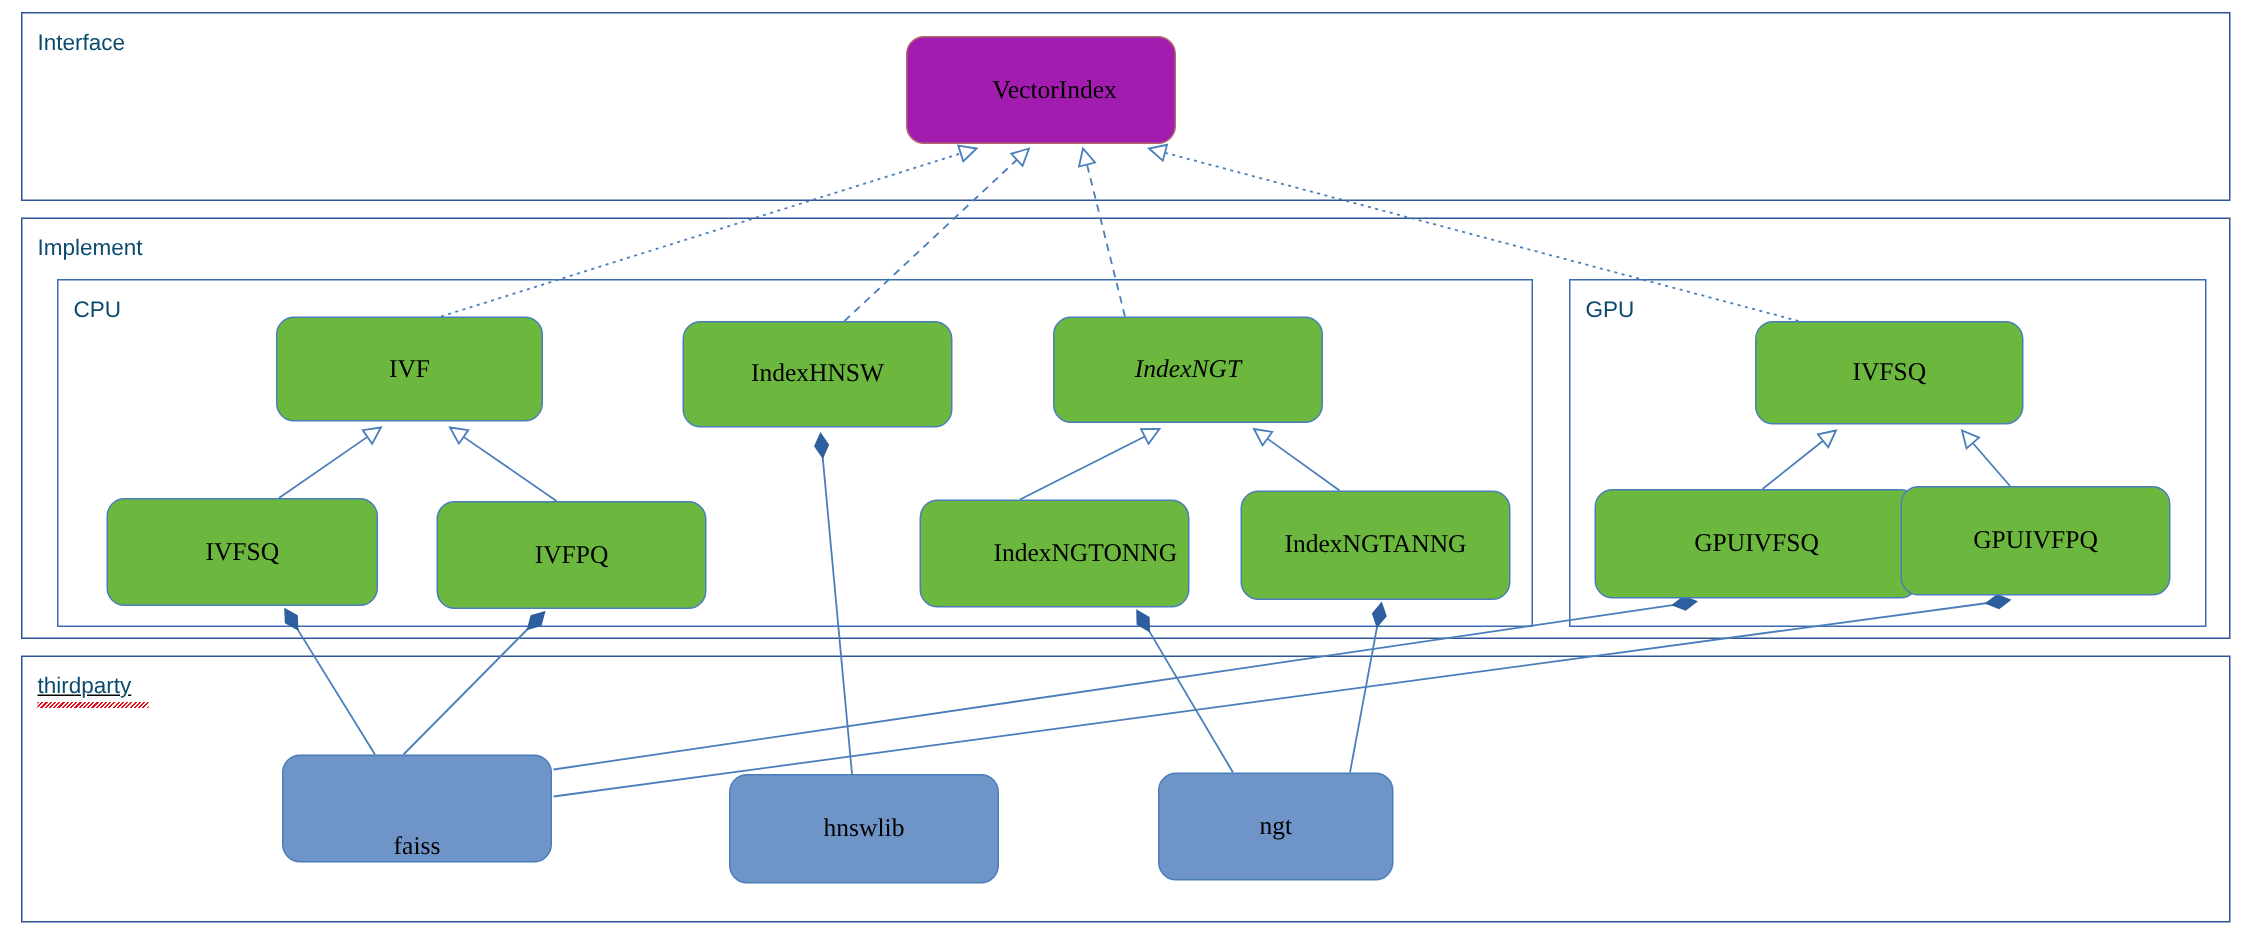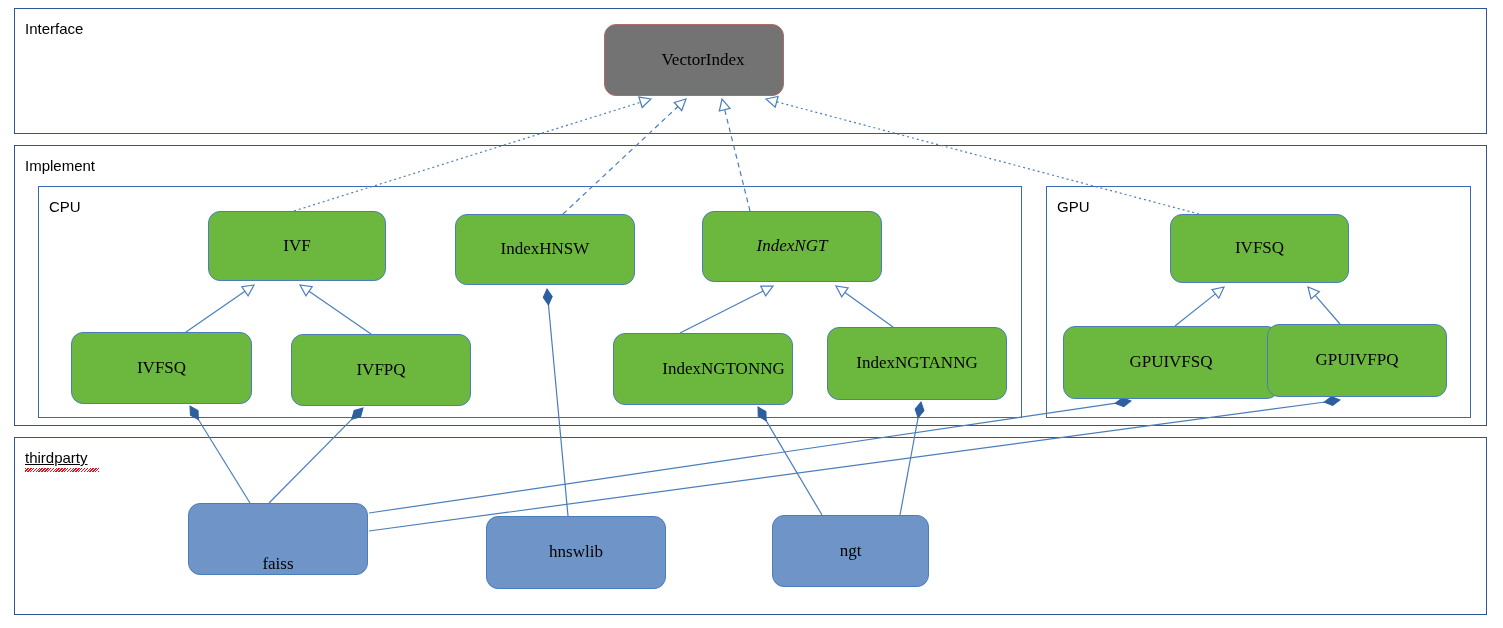--- a/index.html
+++ b/index.html
@@ -23,21 +23,21 @@
     border: 1px solid #2f5597;
     background: transparent;
   }
   .container.sub {
     border: 1px solid #3a6ab0;
   }
   .container-label {
     position: absolute;
     font-family: "Liberation Sans", sans-serif;
     font-size: 15px;
-    color: #000000;
+    color: #0c4a6e;
     white-space: nowrap;
     line-height: 1;
   }
   .container-label.spell {
     text-decoration: underline;
     text-decoration-color: #000000;
   }
   .spell-wave {
     position: absolute;
     height: 4px;
@@ -58,21 +58,21 @@
     display: flex;
     align-items: center;
     justify-content: center;
     font-family: "Liberation Serif", serif;
     font-size: 17px;
     color: #000000;
     text-align: center;
     line-height: 1.1;
     white-space: nowrap;
   }
-  .node.iface   { background: #737373; border-color: #b06a67; padding-left: 18px; }
+  .node.iface   { background: #a21caf; border-color: #b06a67; padding-left: 18px; }
   .node.impl    { background: #6cb83f; border-color: #4a7ebb; }
   .node.party   { background: #6e94c8; border-color: #4a7ebb; }
 
   
   #edges {
     position: absolute;
     left: 0; top: 0;
     width: 1503px;
     height: 628px;
     pointer-events: none;
@@ -165,21 +165,21 @@
       <g>
         <line x1="900" y1="515" x2="918.2593148604656" y2="416.7474962270188" stroke="#4a7ebb" stroke-width="1.2"></line>
         <polygon points="0,0 -8,-4.5 -16,0 -8,4.5" fill="#2d5f9e" stroke="#2d5f9e" stroke-width="1" transform="translate(921,402) rotate(-79.47221388003643)"></polygon>
       </g>
     </svg>
 
   <div id="node-layer">
       <div class="node iface" style="left: 604px; top: 24px; width: 180px; height: 72px;">
         <span>VectorIndex</span>
       </div>
-      <div class="node impl" style="left: 184px; top: 211px; width: 178px; height: 70px; margin-left: 24px;">
+      <div class="node impl" style="left: 184px; top: 211px; width: 178px; height: 70px;">
         <span>IVF</span>
       </div>
       <div class="node impl" style="left: 455px; top: 214px; width: 180px; height: 71px;">
         <span>IndexHNSW</span>
       </div>
       <div class="node impl" style="left: 702px; top: 211px; width: 180px; height: 71px; font-style: italic;">
         <span>IndexNGT</span>
       </div>
       <div class="node impl" style="left: 1170px; top: 214px; width: 179px; height: 69px;">
         <span>IVFSQ</span>

